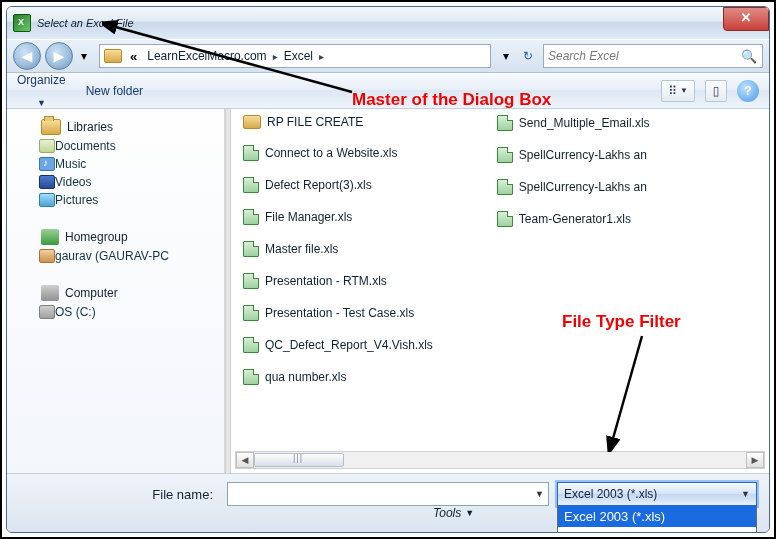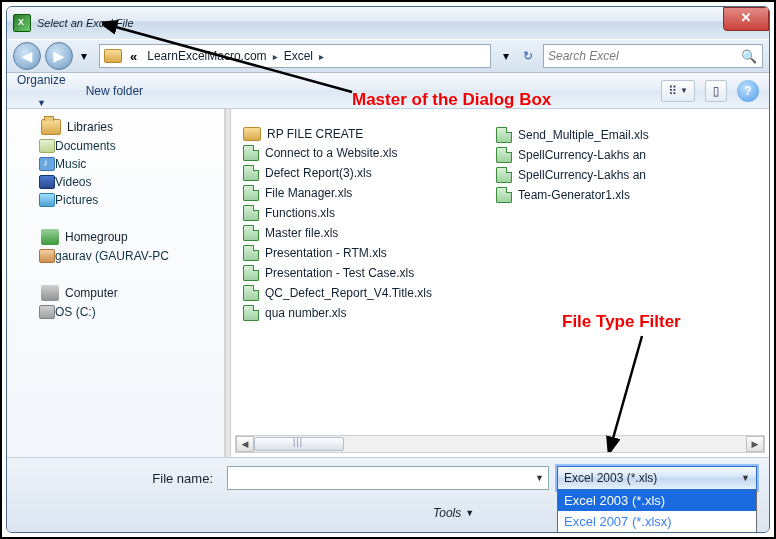--- a/index.html
+++ b/index.html
@@ -42,32 +42,32 @@
   .sb-item .i { width:16px; height:14px; border-radius:2px; }
   .i-doc { background:linear-gradient(#e8f0d8,#c0d890); border:1px solid #9ab060;}
   .i-music { background:#6aa6e0; border:1px solid #3a76b0; position:relative;}
   .i-music::after{content:"♪"; font-size:10px; color:#fff; position:absolute; left:3px; top:-1px;}
   .i-pic { background:linear-gradient(#a0e0ff,#50a0d0); border:1px solid #2a80b0;}
   .i-vid { background:linear-gradient(#4a7ad0,#2a4a90); border:1px solid #12327a;}
   .i-user { background:linear-gradient(#f0d0a0,#d09050); border:1px solid #b07030; border-radius:50%;}
   .i-drv { background:linear-gradient(#d0d0d0,#a0a0a0); border:1px solid #808080;}
   .splitter { width:6px; background:#e7e7e7; border-left:1px solid #cfcfcf; border-right:1px solid #cfcfcf; cursor:col-resize;}
   .filepane { flex:1; display:flex; overflow:hidden; position:relative;}
-  .filecol { padding:18px 12px; display:flex; flex-direction:column; gap:4px;}
+  .filecol { padding:6px 12px; display:flex; flex-direction:column; gap:16px;}
   .frow { display:flex; align-items:center; gap:6px; white-space:nowrap; color:#123; font-size:13px;}
   .xls-i { width:16px; height:16px; background:linear-gradient(#d8f0d8,#a0d0a0); border:1px solid #3a8a3a; border-radius:1px; position:relative;}
   .xls-i::after { content:""; position:absolute; right:-1px; top:-1px; width:5px; height:5px; background:#fff; border-left:1px solid #3a8a3a; border-bottom:1px solid #3a8a3a;}
   .fld-i { width:18px; height:14px; background:linear-gradient(#f9dd9a,#d9a94b); border:1px solid #bb8a2a; border-radius:2px;}
   .hscroll { position:absolute; left:4px; right:4px; bottom:4px; height:18px; background:#f0f0f0; border:1px solid #d0d0d0; display:flex; align-items:center;}
   .hscroll .arr { width:18px; height:16px; background:linear-gradient(#fefefe,#e0e0e0); border:1px solid #c0c0c0; text-align:center; line-height:14px; font-size:9px; color:#555;}
   .hscroll .thumb { width:90px; height:14px; background:linear-gradient(#fefefe,#d8e0e8); border:1px solid #b0c0d0; margin-left:0; border-radius:2px; position:relative;}
   .hscroll .thumb::after { content:"|||"; position:absolute; left:38px; top:-1px; font-size:9px; color:#88a; letter-spacing:1px;}
   .hscroll .track { flex:1; }
   .bottom { background: linear-gradient(to bottom,#eef3f9,#dbe5f0); padding:8px 12px 12px; border-top:1px solid #c2d0de;}
-  .fn-row { display:flex; align-items:center; gap:8px; margin-bottom:16px;}
+  .fn-row { display:flex; align-items:center; gap:8px; margin-bottom:0;}
   .fn-label { width:200px; text-align:right; padding-right:6px; color:#123; font-size:13px;}
   .fn-input { flex:1; height:24px; background:#fff; border:1px solid #8aa; display:flex; align-items:center; justify-content:flex-end; padding-right:4px;}
   .fn-input .dd { font-size:9px; color:#333;}
   .ft-select { width:200px; height:24px; border:1px solid #2a6ac0; background:linear-gradient(to bottom,#f8fbff,#d4e4f7 48%,#c0d6ef 49%,#e6f0fb); display:flex; align-items:center; padding:0 6px; color:#123; position:relative;}
   .ft-select.focused { box-shadow: 0 0 0 2px rgba(0,100,255,.35);}
   .ft-select .dd { margin-left:auto; font-size:9px; color:#333;}
   .ft-menu { position:absolute; width:200px; background:#fff; border:1px solid #6a6a6a; border-top:none;}
   .ft-opt { padding:3px 6px; color:#3b82f6; font-size:13px;}
   .ft-opt.sel { background:#1a6be0; color:#fff;}
   .tools-row { display:flex; align-items:center; gap:8px; padding-left:208px;font-style:italic;}
@@ -201,37 +201,33 @@
             <div class="frow">
               <span class="xls-i"></span>
               <span>Defect Report(3).xls</span>
             </div>
             <div class="frow">
               <span class="xls-i"></span>
               <span>File Manager.xls</span>
             </div>
             <div class="frow">
               <span class="xls-i"></span>
-              <span>Functions.xls</span>
-            </div>
-            <div class="frow">
-              <span class="xls-i"></span>
               <span>Master file.xls</span>
             </div>
             <div class="frow">
               <span class="xls-i"></span>
               <span>Presentation - RTM.xls</span>
             </div>
             <div class="frow">
               <span class="xls-i"></span>
               <span>Presentation - Test Case.xls</span>
             </div>
             <div class="frow">
               <span class="xls-i"></span>
-              <span>QC_Defect_Report_V4.Title.xls</span>
+              <span>QC_Defect_Report_V4.Vish.xls</span>
             </div>
             <div class="frow">
               <span class="xls-i"></span>
               <span>qua number.xls</span>
             </div>
           </div>
         <div class="filecol" id="col2" style="margin-left:40px;">
             <div class="frow">
               <span class="xls-i"></span>
               <span>Send_Multiple_Email.xls</span>

